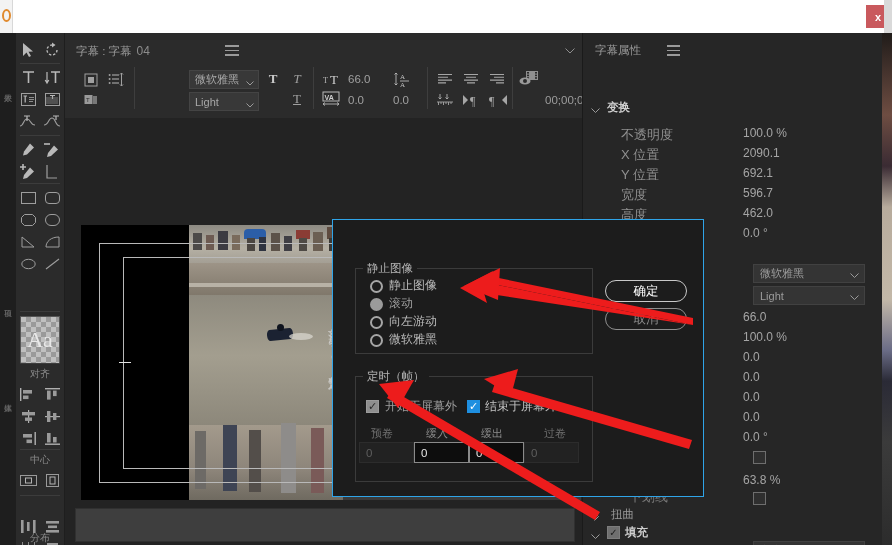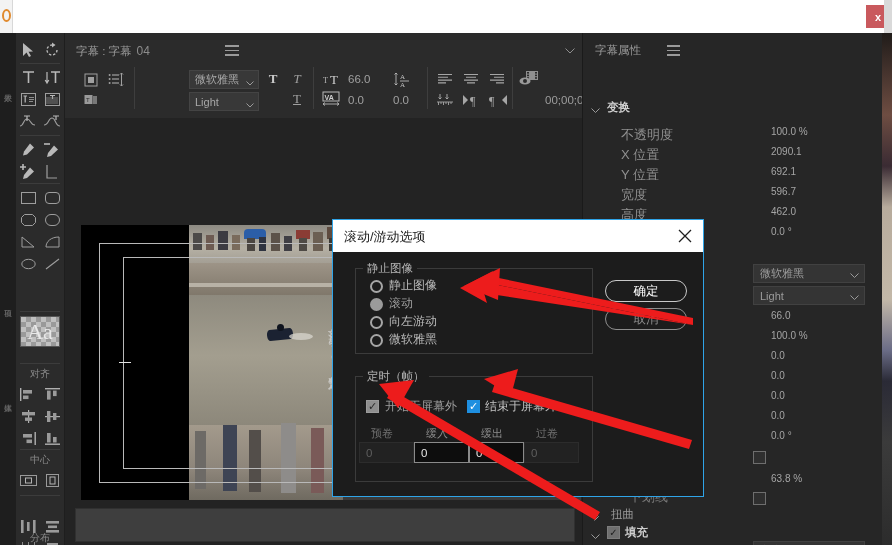--- a/index.html
+++ b/index.html
@@ -26,21 +26,21 @@
   .tool-pre{position:absolute;left:0;top:0;width:16px;height:512px;background:#1e1e1e;}
   .tool-pre-a{position:absolute;left:1px;top:55px;font-size:8px;color:#6a6a6a;writing-mode:vertical-rl;}
   .tool-pre-b{position:absolute;left:1px;top:270px;font-size:8px;color:#6a6a6a;writing-mode:vertical-rl;}
   .tool-pre-c{position:absolute;left:1px;top:365px;font-size:8px;color:#6a6a6a;writing-mode:vertical-rl;}
 
   .tgrid{position:absolute;left:0;width:48px;display:flex;flex-wrap:wrap;}
   .tcell{width:24px;height:22px;display:flex;align-items:center;justify-content:center;}
   .tcell svg{display:block;}
   .tsep{position:absolute;left:4px;width:40px;height:1px;background:#3c3c3c;}
 
-  .aa-box{position:absolute;left:4px;top:283px;width:40px;height:31px;
+  .aa-box{position:absolute;left:4px;top:283px;width:40px;height:48px;
     background-image:
       linear-gradient(45deg,#9a9a9a 25%,transparent 25%,transparent 75%,#9a9a9a 75%),
       linear-gradient(45deg,#9a9a9a 25%,transparent 25%,transparent 75%,#9a9a9a 75%);
     background-size:10px 10px;background-position:0 0,5px 5px;background-color:#c0c0c0;
     border:1px solid #555;box-sizing:border-box;}
   .aa-txt{position:absolute;left:0;top:0;width:100%;height:100%;display:flex;align-items:center;justify-content:center;
     color:#e8e8e8;font-size:22px;font-family:"Liberation Serif",serif;}
 
   .grp-title{position:absolute;left:0;width:48px;text-align:center;font-size:10px;color:#8a8a8a;}
 
@@ -83,21 +83,21 @@
   .mon-bottom{position:absolute;left:10px;top:390px;width:500px;height:34px;background:#3e3e3e;border:1px solid #303030;box-sizing:border-box;}
 
   
   .rpanel{position:absolute;left:582px;top:0;width:300px;height:512px;background:#262626;border-left:1px solid #1a1a1a;}
   .rp-head{position:absolute;left:12px;top:10px;font-size:11.5px;color:#9a9a9a;}
   .rp-menu{position:absolute;left:84px;top:12px;width:13px;height:11px;}
   .rp-menu i{display:block;height:1.5px;background:#9a9a9a;margin-bottom:3px;}
   .rp-sect{position:absolute;left:10px;font-size:11.5px;color:#cfcfcf;font-weight:bold;}
   .rp-arrow{position:absolute;left:0px;color:#9a9a9a;font-size:9px;}
   .rp-lbl{position:absolute;left:22px;font-size:13px;color:#909090;margin-left:16px;}
-  .rp-val{position:absolute;left:188px;font-size:10px;color:#a5a5a5;text-align:right;}
+  .rp-val{position:absolute;left:160px;font-size:12px;color:#a5a5a5;text-align:right;}
   .rp-sel{position:absolute;left:170px;width:112px;height:19px;background:#343434;border:1px solid #414141;box-sizing:border-box;
           color:#9c9c9c;font-size:11px;display:flex;align-items:center;padding-left:6px;}
   .rp-sel .cv{position:absolute;right:5px;top:4px;}
   .rp-chk{position:absolute;left:170px;width:13px;height:13px;border:1px solid #6e6e6e;background:#2f2f2f;box-sizing:border-box;}
   .rp-chkon{position:absolute;width:13px;height:13px;background:#6f6f6f;border:1px solid #7d7d7d;box-sizing:border-box;
             color:#202020;font-size:10px;display:flex;align-items:center;justify-content:center;}
 
   .far-strip{position:absolute;left:882px;top:33px;width:10px;height:512px;
              background:linear-gradient(180deg,#201c1a 0%,#6e4d42 16%,#3a2b33 26%,#b7ab9c 34%,#c3b8a8 52%,#6a6c86 62%,#2a2a36 68%,#3b3b3b 80%,#2c2c2c 100%);}
 
@@ -655,28 +655,20 @@
       <div class="rp-sel" style="top:508px;">
         <span>实底</span>
 
       </div>
 
     </div>
 
     <div class="far-strip" style="top:0;height:512px;"></div>
 
     <div class="dlg">
-      <div class="dlg-title">
-        <span>滚动/游动选项</span>
-        <div class="dlg-x">
-          <svg width="14" height="14" viewBox="0 0 14 14">
-              <path d="M1 1 L13 13 M13 1 L1 13" stroke="#1f1f1f" stroke-width="1.3"></path>
-            </svg>
-        </div>
-      </div>
 
       <div class="fs" style="left:22px;top:48px;width:238px;height:86px;"></div>
       <div class="fs-lg" style="left:30px;top:41px;">静止图像</div>
 
       <div class="radio" style="left:37px;top:60px;"></div>
       <div class="rlab" style="left:56px;top:57px;">静止图像</div>
 
       <div class="radio on" style="left:37px;top:78px;"></div>
       <div class="rlab" style="left:56px;top:75px;color:#9e9e9e;">滚动</div>
 
@@ -697,21 +689,21 @@
 
       <div class="flab" style="left:38px;top:206px;color:#6e6e6e;">预卷</div>
       <div class="fin dis" style="left:26px;top:222px;">0</div>
 
       <div class="flab" style="left:93px;top:206px;">缓入</div>
       <div class="fin act" style="left:81px;top:222px;">0</div>
 
       <div class="flab" style="left:148px;top:206px;">缓出</div>
       <div class="fin act" style="left:136px;top:222px;">0</div>
 
-      <div class="flab" style="left:203px;top:206px;color:#6e6e6e;">过卷</div>
+      <div class="flab" style="left:211px;top:206px;color:#6e6e6e;">过卷</div>
       <div class="fin dis" style="left:191px;top:222px;">0</div>
 
       <div class="dbtn pri" style="left:272px;top:60px;">确定</div>
       <div class="dbtn sec" style="left:272px;top:88px;">取消</div>
     </div>
 
   </div>
 
   <svg class="arrows" viewBox="0 0 892 545">
     <g fill="#ed1c1c">

